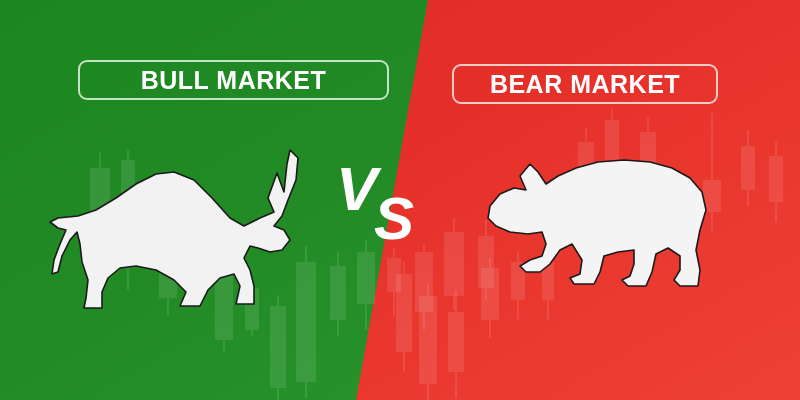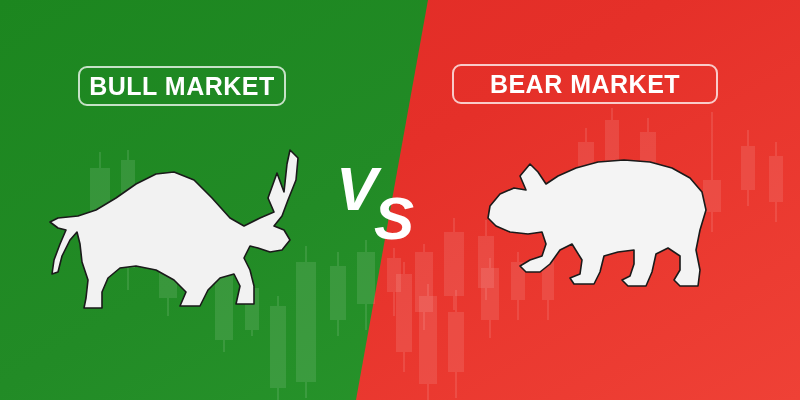--- a/index.html
+++ b/index.html
@@ -63,22 +63,22 @@
     color: #ffffff;
     font-family: "Liberation Sans", sans-serif;
     font-weight: bold;
     font-size: 25px;
     letter-spacing: 0.5px;
     line-height: 1;
     white-space: nowrap;
   }
   #badge-bull {
     left: 78px;
-    top: 66px;
-    width: 208px;
+    top: 60px;
+    width: 311px;
   }
   #badge-bear {
     left: 452px;
     top: 64px;
     width: 266px;
   }
 
   
   #vs-mark {
     position: absolute;

